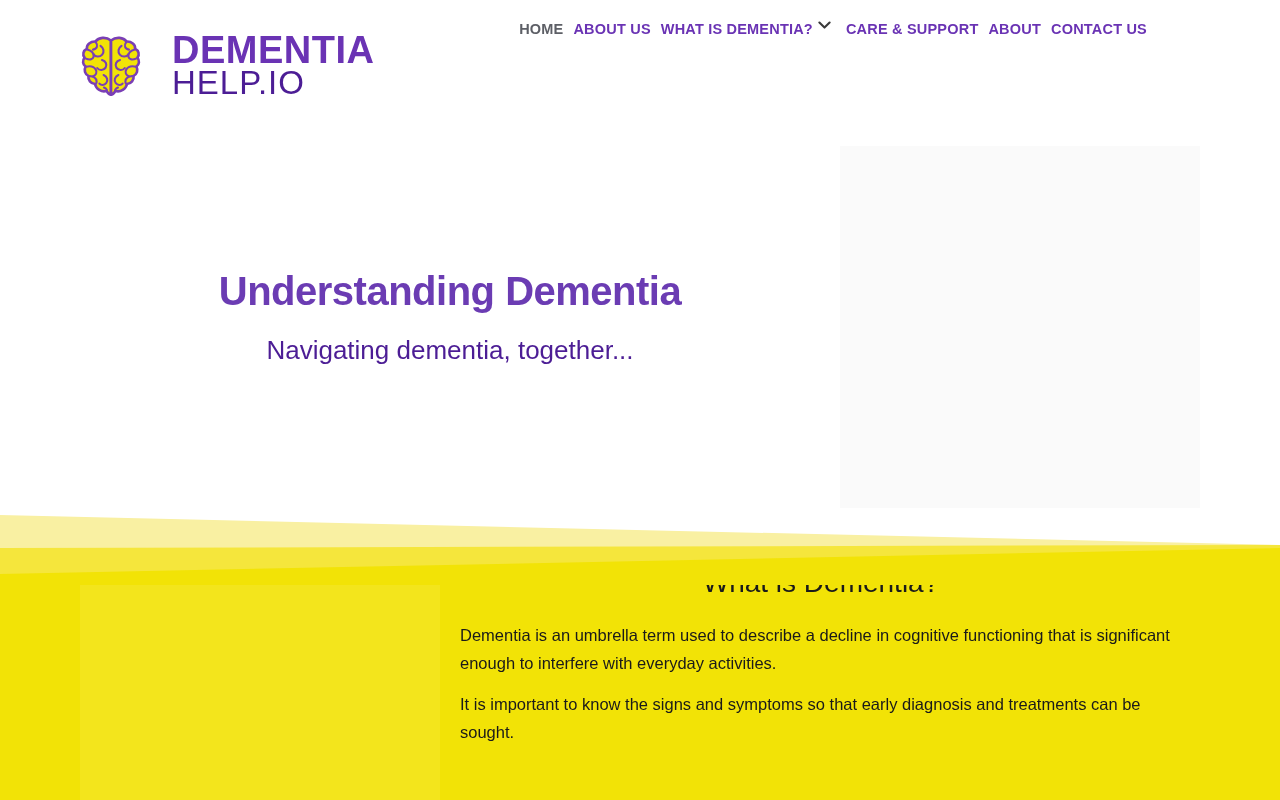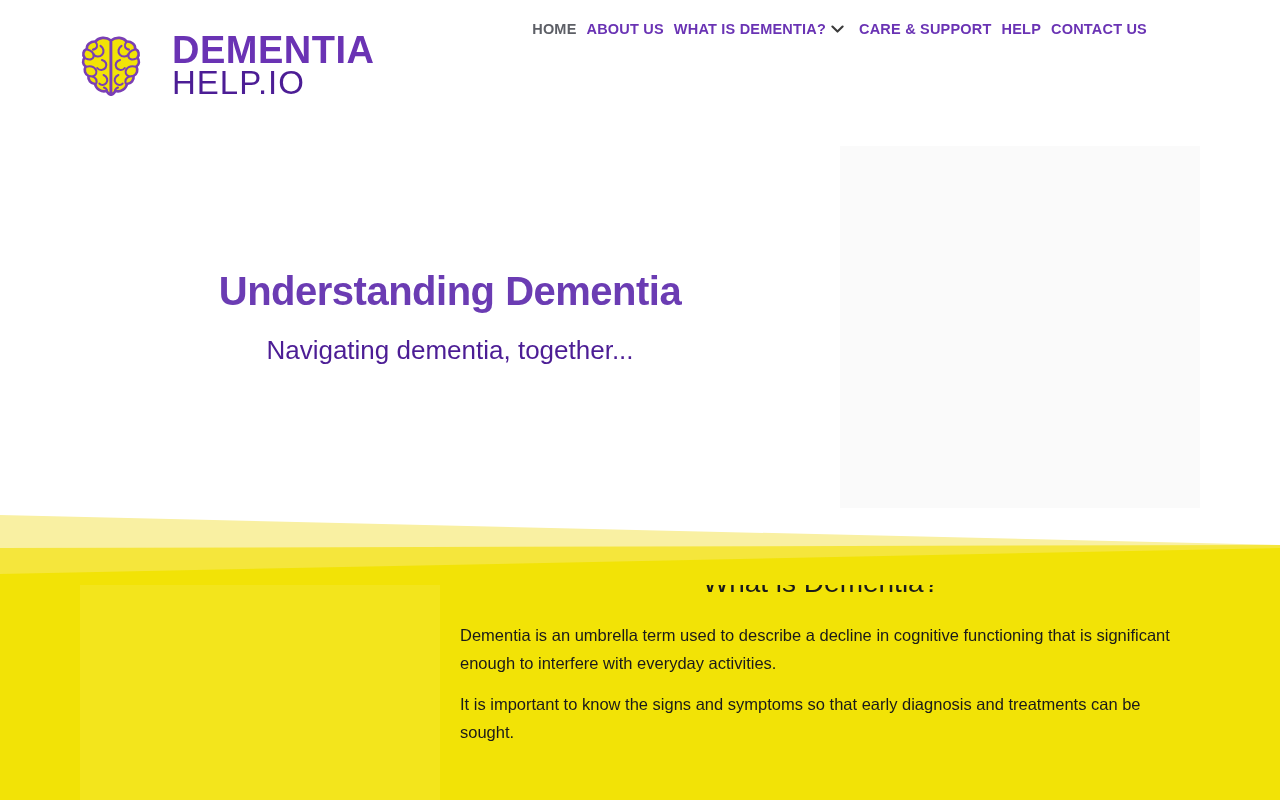--- a/index.html
+++ b/index.html
@@ -72,21 +72,20 @@
     display: flex;
     align-items: center;
     gap: 0;
     font-size: 14.5px;
     font-weight: 700;
     letter-spacing: 0.2px;
   }
 
   .nav-item {
     display: flex;
-    align-items: center;
     color: #6a33b4;
     text-decoration: none;
     padding: 0 5px;
     white-space: nowrap;
     cursor: pointer;
   }
 
   .nav-item.is-current { color: #5d5f66; }
 
   .nav-item.has-submenu { gap: 5px; padding-right: 10px; }
@@ -270,21 +269,21 @@
     <a class="nav-item has-submenu" href="#">
       <span>WHAT IS DEMENTIA?</span>
       <svg class="chevron" viewBox="0 0 13 9">
         <path d="M1.4 1.6 L6.5 6.6 L11.6 1.6" fill="none" stroke="#3a3a3a" stroke-width="2.1" stroke-linecap="round" stroke-linejoin="round"></path>
       </svg>
     </a>
     <a class="nav-item" href="#">
       <span>CARE &amp; SUPPORT</span>
     </a>
     <a class="nav-item" href="#">
-      <span>HELP</span>
+      <span>ABOUT</span>
     </a>
     <a class="nav-item" href="#">
       <span>CONTACT US</span>
     </a>
   </nav>
 
 </header>
 
 <section class="hero">
 

